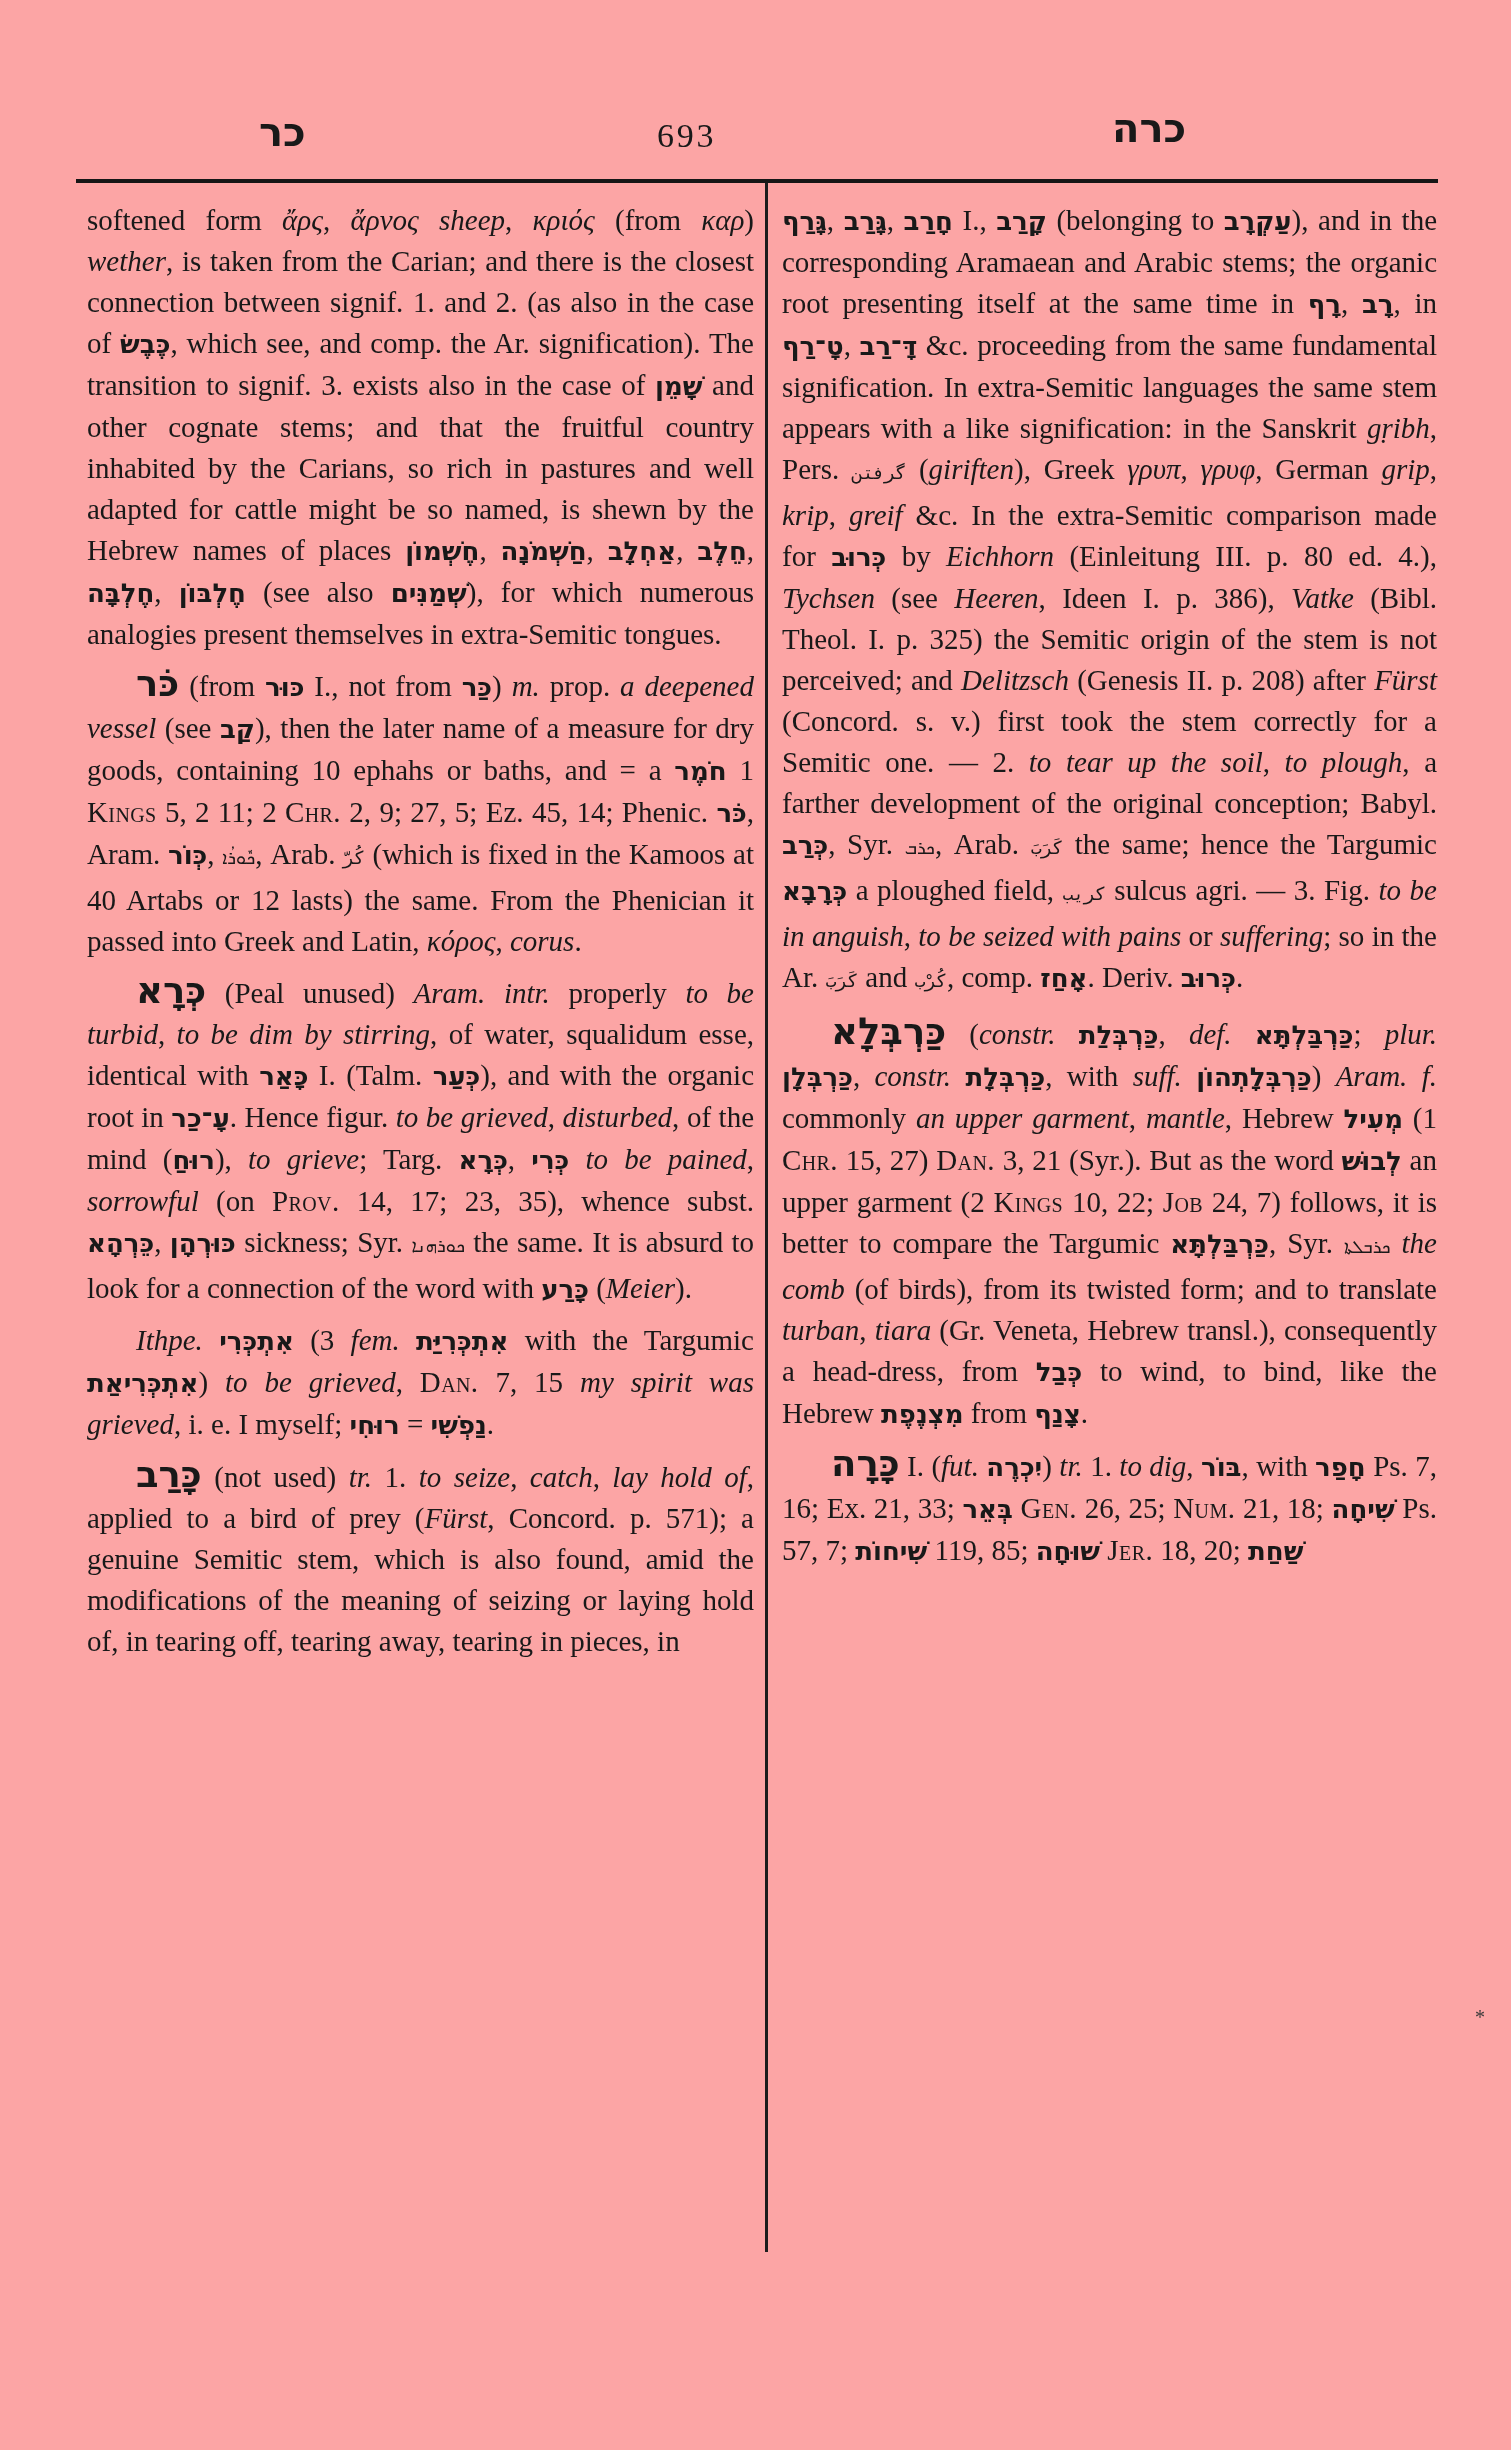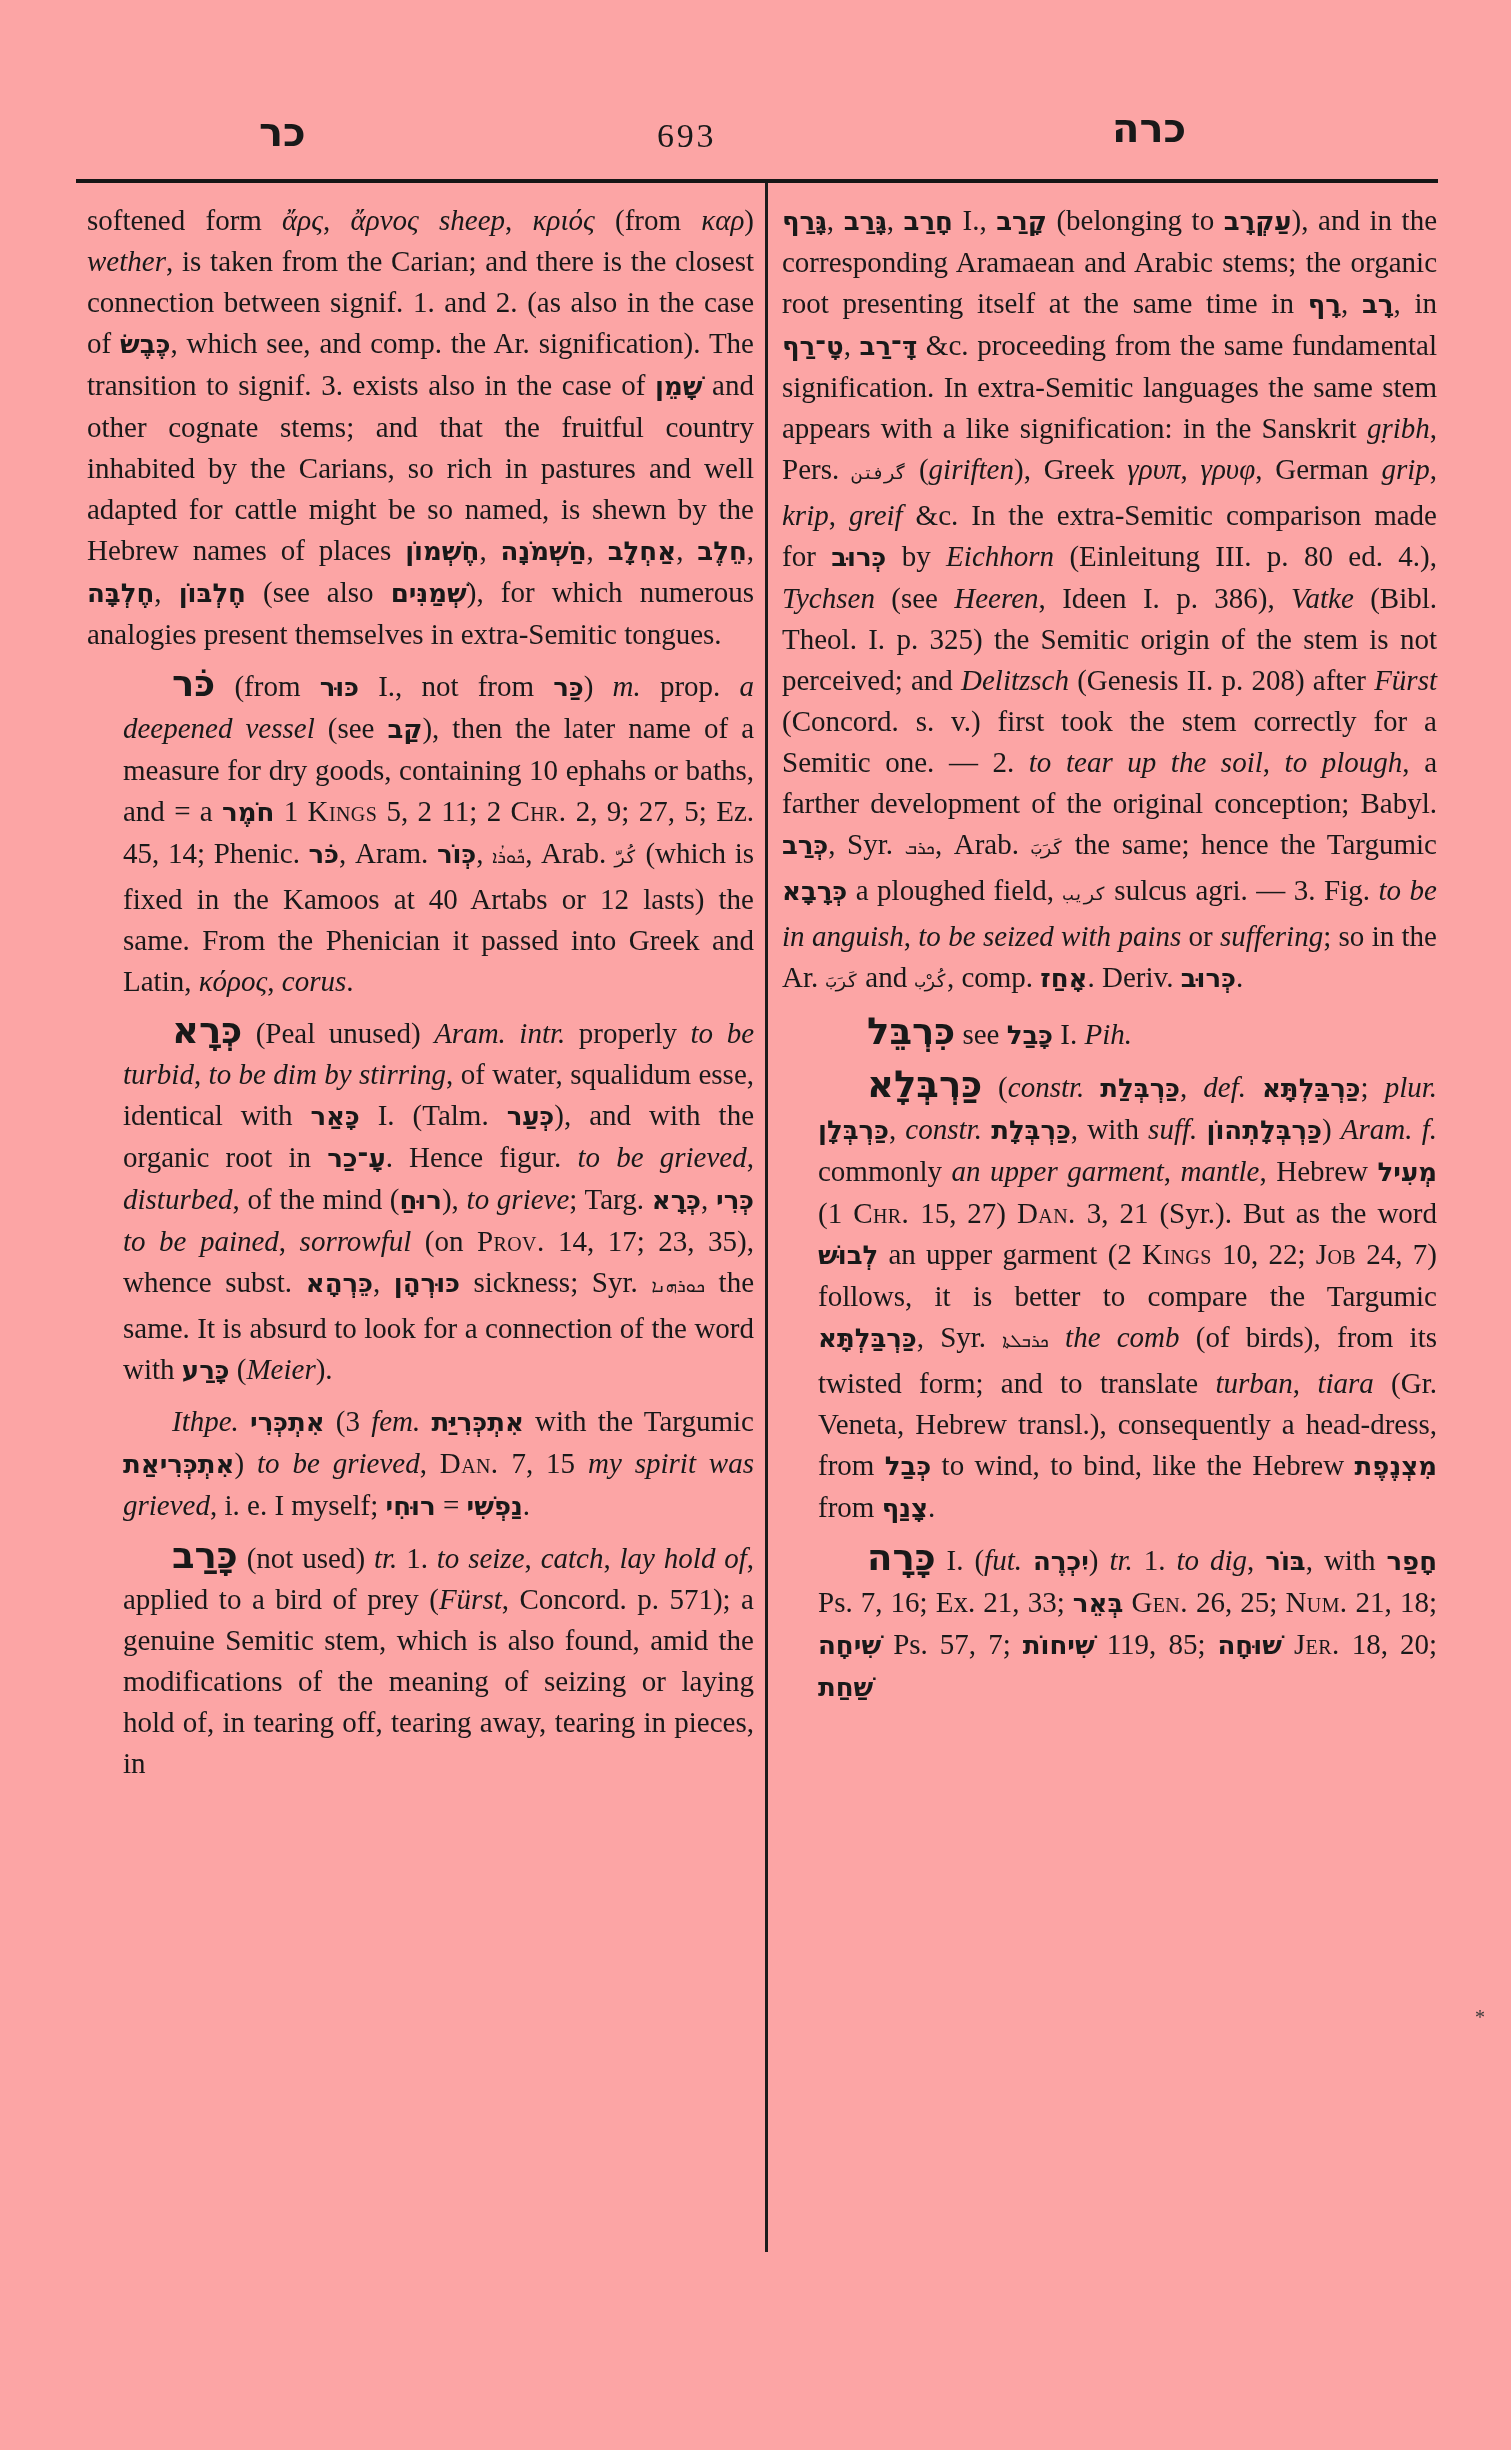--- a/index.html
+++ b/index.html
@@ -28,21 +28,21 @@
   .vrule{position:absolute;left:765px;top:183px;width:2.7px;height:2069px;background:#1d1d1d;}
   .col{position:absolute;top:200px;}
   .col-left{left:87px;width:667px;}
   .col-right{left:782px;width:655px;}
   p.para{
     margin:0;
     font-size:29px;line-height:41px;
     text-align:justify;
     color:#191919;
   }
-  p.para + p.para{margin-top:10px;margin-left:36px;}
+  p.para + p.para{margin-top:10px;}
   p.indent{text-indent:49px;}
   .h{
     font-family:"DejaVu Sans","Liberation Sans",sans-serif;
     font-weight:700;font-size:26px;
     direction:rtl;unicode-bidi:isolate;
   }
   .hw{
     font-family:"DejaVu Sans","Liberation Sans",sans-serif;
     font-weight:700;font-size:37px;
     direction:rtl;unicode-bidi:isolate;
@@ -71,21 +71,20 @@
   <div class="col col-left">
     <p class="para">softened form <i>ἄρς</i>, <i>ἄρνος</i> <i>sheep</i>, <i>κριός</i> (from <i>καρ</i>) <i>wether</i>, is taken from the Carian; and there is the closest connection between signif. 1. and 2. (as also in the case of <span class="h">כֶּבֶשׂ</span>, which see, and comp. the Ar. signification). The transition to signif. 3. exists also in the case of <span class="h">שָׁמֵן</span> and other cognate stems; and that the fruitful country inhabited by the Carians, so rich in pastures and well adapted for cattle might be so named, is shewn by the Hebrew names of places <span class="h">חֶשְׁמוֹן</span>, <span class="h">חַשְׁמֹנָה</span>, <span class="h">אַחְלָב</span>, <span class="h">חֵלֶב</span>, <span class="h">חֶלְבָּה</span>, <span class="h">חֶלְבּוֹן</span> (see also <span class="h">שְׁמַנִּים</span>), for which numerous analogies present themselves in extra-Semitic tongues.</p>
     <p class="para indent"><span class="hw">כֹּר</span> (from <span class="h">כּוּר</span> I., not from <span class="h">כַּר</span>) <i>m.</i> prop. <i>a deepened vessel</i> (see <span class="h">קַב</span>), then the later name of a measure for dry goods, containing 10 ephahs or baths, and = a <span class="h">חֹמֶר</span> 1 <span class="sc">Kings</span> 5, 2 11; 2 <span class="sc">Chr.</span> 2, 9; 27, 5; Ez. 45, 14; Phenic. <span class="h">כֹּר</span>, Aram. <span class="h">כְּוֹר</span>, <span class="syr">ܟܽܘܪܳܐ</span>, Arab. <span class="ar">كُرّ</span> (which is fixed in the Kamoos at 40 Artabs or 12 lasts) the same. From the Phenician it passed into Greek and Latin, <i>κόρος</i>, <i>corus</i>.</p>
     <p class="para indent"><span class="hw">כְּרָא</span> (Peal unused) <i>Aram. intr.</i> properly <i>to be turbid</i>, <i>to be dim by stirring</i>, of water, squalidum esse, identical with <span class="h">כָּאַר</span> I. (Talm. <span class="h">כְּעַר</span>), and with the organic root in <span class="h">עָ־כַר</span>. Hence figur. <i>to be grieved</i>, <i>disturbed</i>, of the mind (<span class="h">רוּחַ</span>), <i>to grieve</i>; Targ. <span class="h">כְּרָא</span>, <span class="h">כְּרִי</span> <i>to be pained</i>, <i>sorrowful</i> (on <span class="sc">Prov.</span> 14, 17; 23, 35), whence subst. <span class="h">כֵּרְהָא</span>, <span class="h">כּוּרְהָן</span> sickness; Syr. <span class="syr">ܟܘܪܗܢܐ</span> the same. It is absurd to look for a connection of the word with <span class="h">כָּרַע</span> (<i>Meier</i>).</p>
     <p class="para indent"><i>Ithpe.</i> <span class="h">אִתְכְּרִי</span> (3 <i>fem.</i> <span class="h">אִתְכְּרִיַּת</span> with the Targumic <span class="h">אִתְכְּרִיאַת</span>) <i>to be grieved</i>, <span class="sc">Dan.</span> 7, 15 <i>my spirit was grieved</i>, i. e. I myself; <span class="h">רוּחִי</span> = <span class="h">נַפְשִׁי</span>.</p>
     <p class="para indent"><span class="hw">כָּרַב</span> (not used) <i>tr.</i> 1. <i>to seize</i>, <i>catch</i>, <i>lay hold of</i>, applied to a bird of prey (<i>Fürst</i>, Concord. p. 571); a genuine Semitic stem, which is also found, amid the modifications of the meaning of seizing or laying hold of, in tearing off, tearing away, tearing in pieces, in</p>
   </div>
 
   <div class="col col-right">
     <p class="para"><span class="h">גָּרַף</span>, <span class="h">גָּרַב</span>, <span class="h">חָרַב</span> I., <span class="h">קָרַב</span> (belonging to <span class="h">עַקְרָב</span>), and in the corresponding Aramaean and Arabic stems; the organic root presenting itself at the same time in <span class="h">רָף</span>, <span class="h">רָב</span>, in <span class="h">טָ־רַף</span>, <span class="h">דָּ־רַב</span> &amp;c. proceeding from the same fundamental signification. In extra-Semitic languages the same stem appears with a like signification: in the Sanskrit <i>gṛibh</i>, Pers. <span class="ar">گرفتن</span> (<i>giriften</i>), Greek <i>γρυπ</i>, <i>γρυφ</i>, German <i>grip</i>, <i>krip</i>, <i>greif</i> &amp;c. In the extra-Semitic comparison made for <span class="h">כְּרוּב</span> by <i>Eichhorn</i> (Einleitung III. p. 80 ed. 4.), <i>Tychsen</i> (see <i>Heeren</i>, Ideen I. p. 386), <i>Vatke</i> (Bibl. Theol. I. p. 325) the Semitic origin of the stem is not perceived; and <i>Delitzsch</i> (Genesis II. p. 208) after <i>Fürst</i> (Concord. s. v.) first took the stem correctly for a Semitic one. — 2. <i>to tear up the soil</i>, <i>to plough</i>, a farther development of the original conception; Babyl. <span class="h">כְּרַב</span>, Syr. <span class="syr">ܟܪܒ</span>, Arab. <span class="ar">كَرَبَ</span> the same; hence the Targumic <span class="h">כְּרָבָא</span> a ploughed field, <span class="ar">كريب</span> sulcus agri. — 3. Fig. <i>to be in anguish</i>, <i>to be seized with pains</i> or <i>suffering</i>; so in the Ar. <span class="ar">كَرَبَ</span> and <span class="ar">كُرْب</span>, comp. <span class="h">אָחַז</span>. Deriv. <span class="h">כְּרוּב</span>.</p>
-    <p class="para indent"><span class="hw">כִּרְבֵּל</span> see <span class="h">כָּבַל</span> I. <i>Pih.</i></p>
     <p class="para indent"><span class="hw">כַּרְבְּלָא</span> (<i>constr.</i> <span class="h">כַּרְבְּלַת</span>, <i>def.</i> <span class="h">כַּרְבַּלְתָּא</span>; <i>plur.</i> <span class="h">כַּרְבְּלָן</span>, <i>constr.</i> <span class="h">כַּרְבְּלָת</span>, with <i>suff.</i> <span class="h">כַּרְבְּלָתְהוֹן</span>) <i>Aram. f.</i> commonly <i>an upper garment</i>, <i>mantle</i>, Hebrew <span class="h">מְעִיל</span> (1 <span class="sc">Chr.</span> 15, 27) <span class="sc">Dan.</span> 3, 21 (Syr.). But as the word <span class="h">לְבוּשׁ</span> an upper garment (2 <span class="sc">Kings</span> 10, 22; <span class="sc">Job</span> 24, 7) follows, it is better to compare the Targumic <span class="h">כַּרְבַּלְתָּא</span>, Syr. <span class="syr">ܟܪܒܠܬܐ</span> <i>the comb</i> (of birds), from its twisted form; and to translate <i>turban</i>, <i>tiara</i> (Gr. Veneta, Hebrew transl.), consequently a head-dress, from <span class="h">כְּבַל</span> to wind, to bind, like the Hebrew <span class="h">מִצְנֶפֶת</span> from <span class="h">צָנַף</span>.</p>
     <p class="para indent"><span class="hw">כָּרָה</span> I. (<i>fut.</i> <span class="h">יִכְרֶה</span>) <i>tr.</i> 1. <i>to dig</i>, <span class="h">בּוֹר</span>, with <span class="h">חָפַר</span> Ps. 7, 16; Ex. 21, 33; <span class="h">בְּאֵר</span> <span class="sc">Gen.</span> 26, 25; <span class="sc">Num.</span> 21, 18; <span class="h">שִׁיחָה</span> Ps. 57, 7; <span class="h">שִׁיחוֹת</span> 119, 85; <span class="h">שׁוּחָה</span> <span class="sc">Jer.</span> 18, 20; <span class="h">שַׁחַת</span></p>
   </div>
 
   <div class="stray">*</div>
 
 </div>
 
 
 </body></html>

